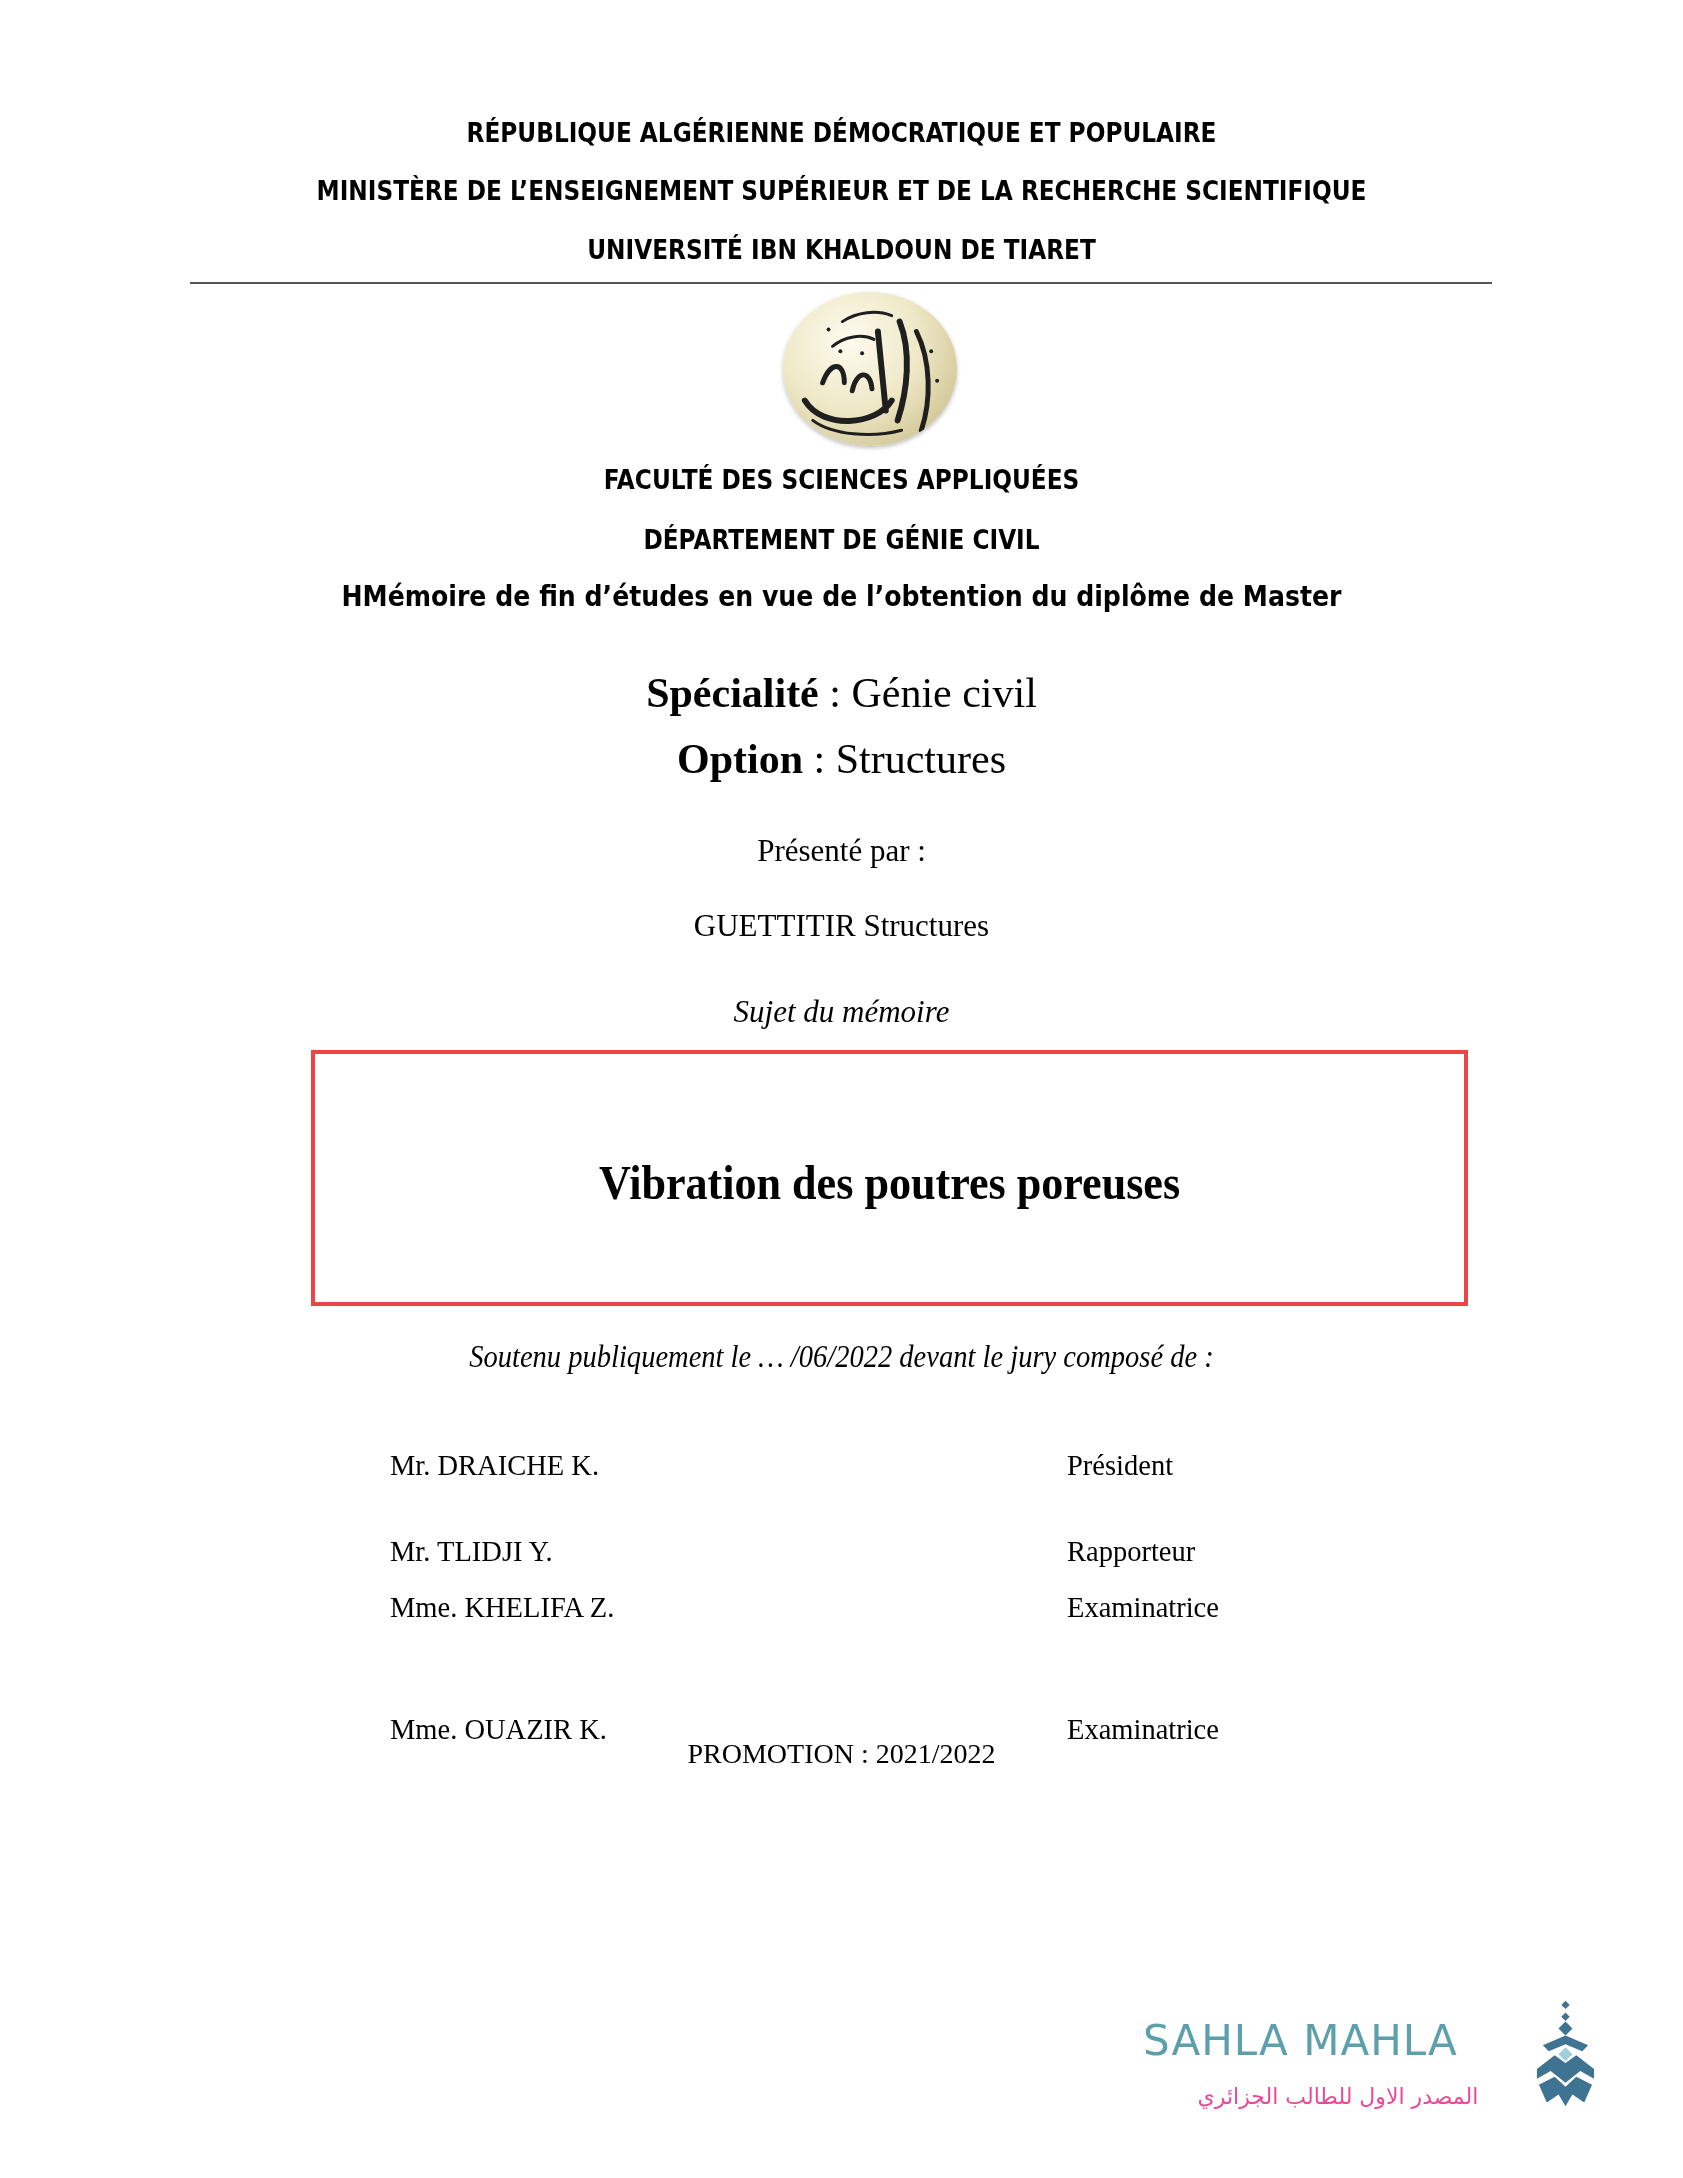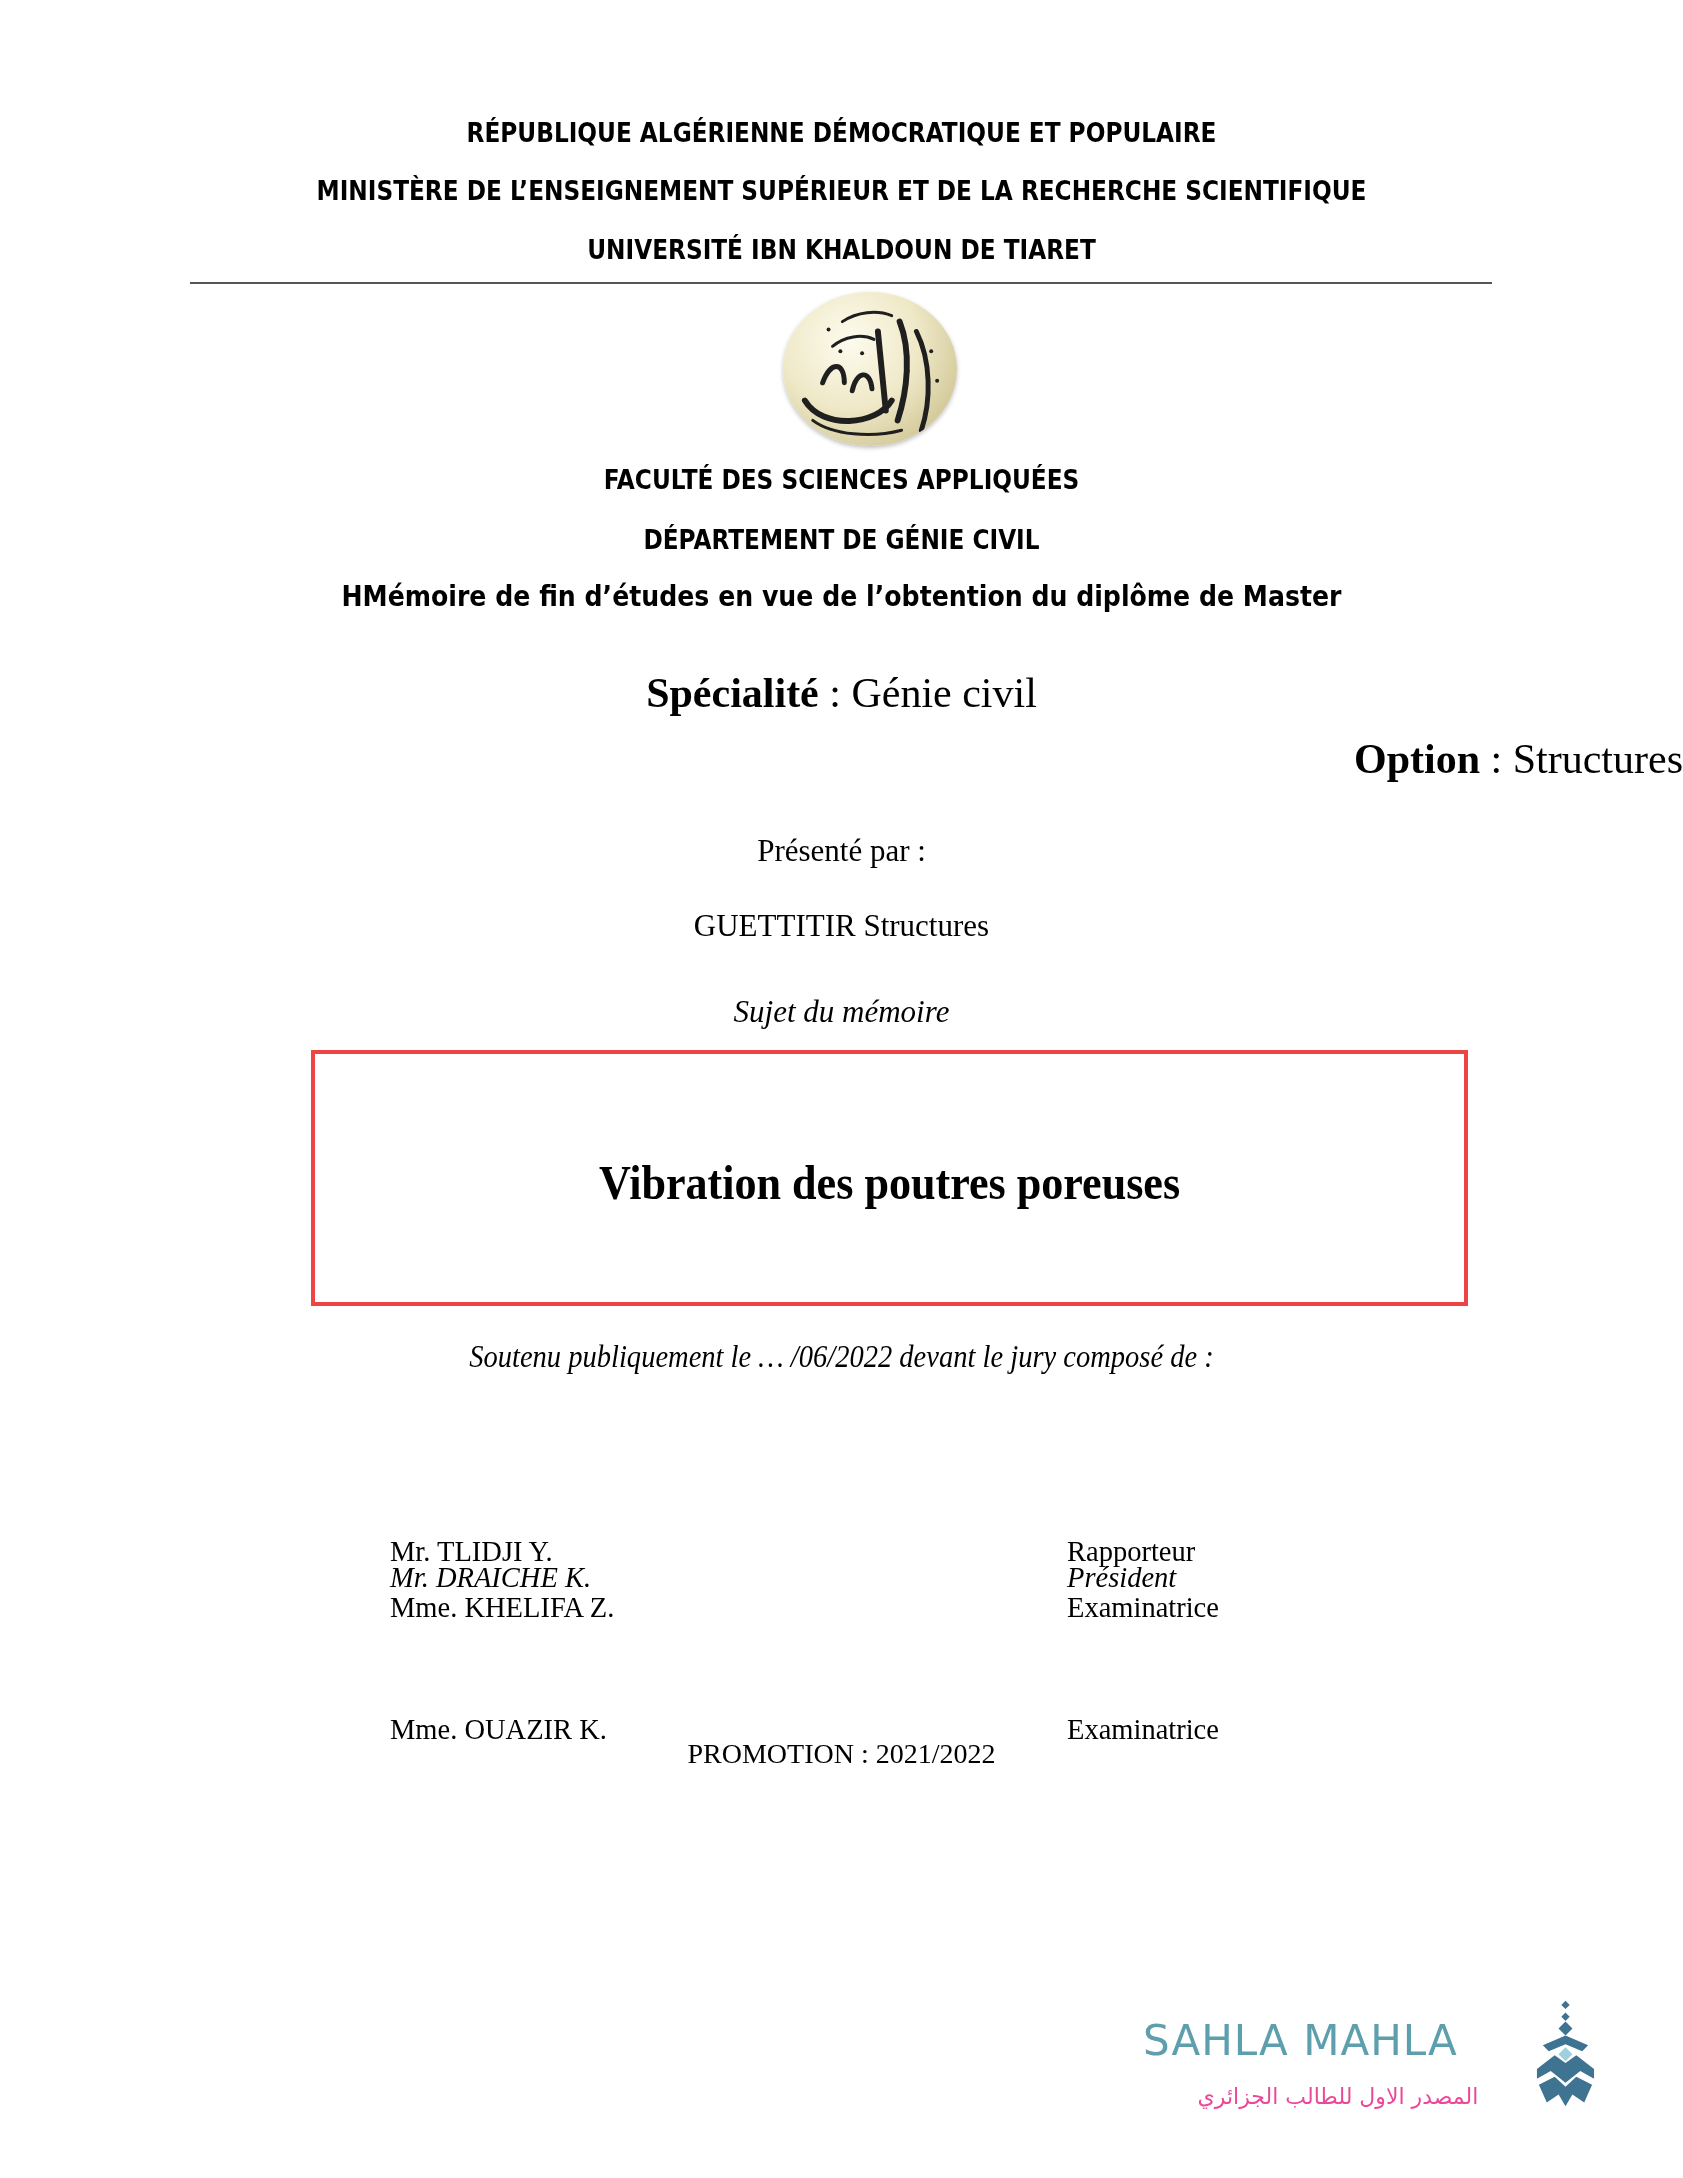--- a/index.html
+++ b/index.html
@@ -62,21 +62,21 @@
     }
     .emblem svg { width: 100%; height: 100%; display: block; }
 
     .fac { font-size: 27px; transform: scaleX(0.86); transform-origin: center; }
     .fac-1 { top: 464px; }
     .fac-2 { top: 524px; }
     .fac-3 { top: 580px; font-size: 28px; transform: scaleX(0.9); }
 
     .spec { font-size: 42px; }
     .spec-1 { top: 669px; }
-    .spec-2 { top: 735px; text-align: right; }
+    .spec-2 { top: 735px; }
     .spec b { font-weight: bold; }
 
     .mid { font-size: 31px; }
     .mid-1 { top: 833px; }
     .mid-2 { top: 908px; }
     .mid-3 { top: 994px; font-style: italic; }
 
     .title-box {
       position: absolute;
       left: 311px;
@@ -222,21 +222,21 @@
 <div class="center-line serif mid mid-1">Présenté par :</div>
 <div class="center-line serif mid mid-2">GUETTITIR Structures</div>
 <div class="center-line serif mid mid-3">Sujet du mémoire</div>
 
 <div class="title-box">
   <div class="title-text serif">Vibration des poutres poreuses</div>
 </div>
 
 <div class="center-line serif defense">Soutenu publiquement le … /06/2022 devant le jury composé de :</div>
 
-<div class="jury-row serif" style="top:1560px;font-style:italic;">
+<div class="jury-row serif" style="top:1448px;">
   <span class="jury-name">Mr. DRAICHE K.</span>
   <span class="jury-role">Président</span>
 </div>
 <div class="jury-row serif" style="top:1534px;">
   <span class="jury-name">Mr. TLIDJI Y.</span>
   <span class="jury-role">Rapporteur</span>
 </div>
 <div class="jury-row serif" style="top:1590px;">
   <span class="jury-name">Mme. KHELIFA Z.</span>
   <span class="jury-role">Examinatrice</span>

